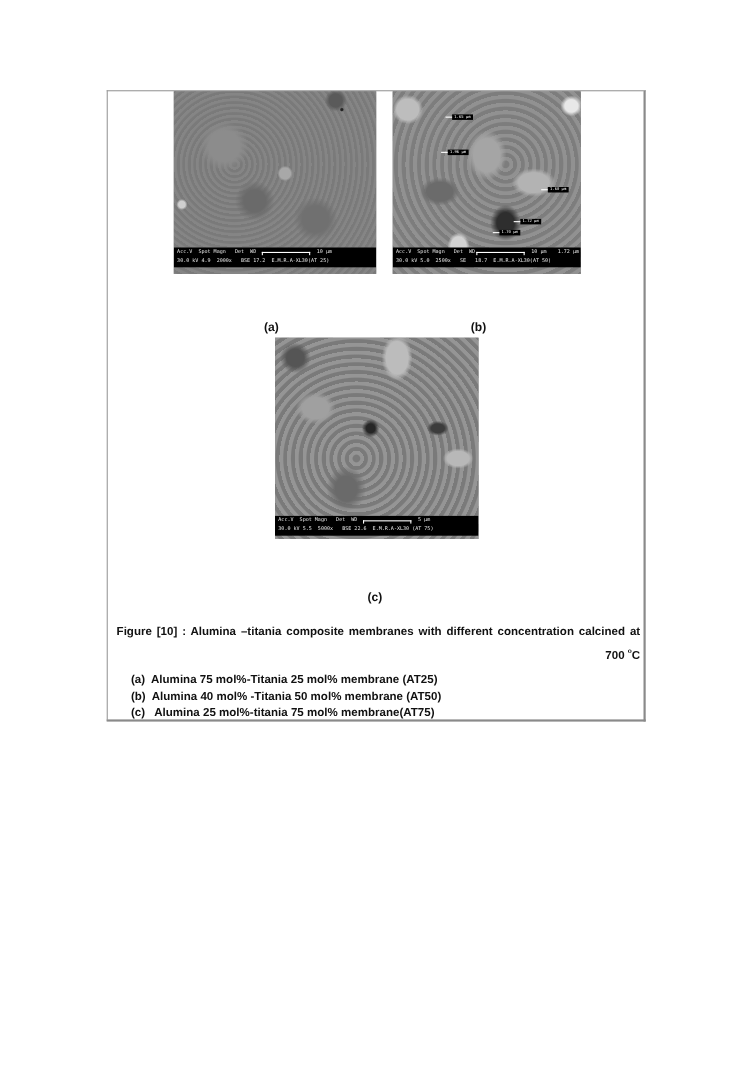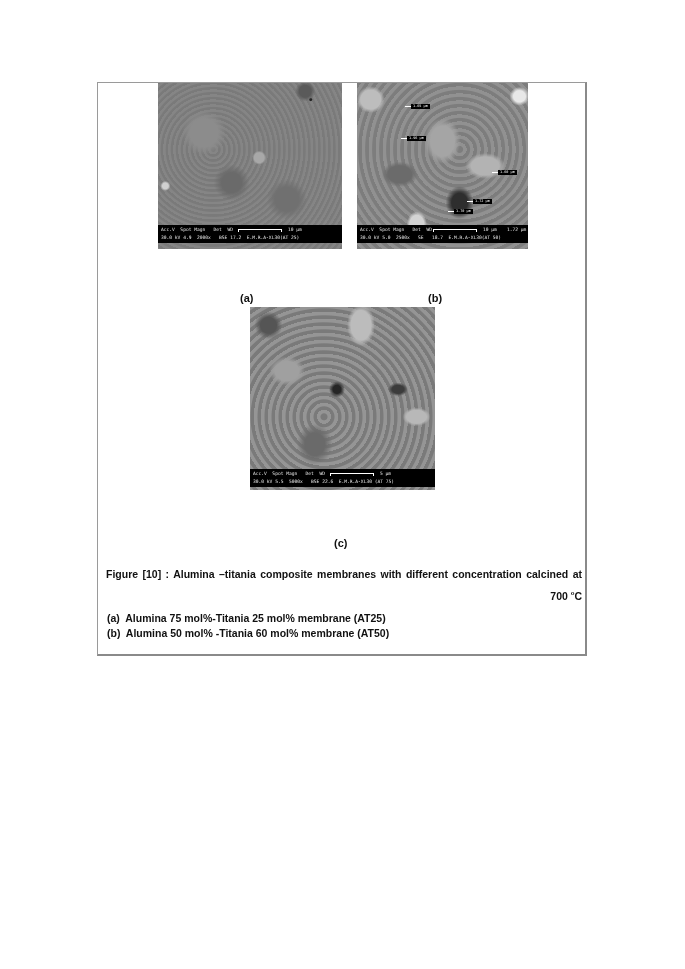--- a/index.html
+++ b/index.html
@@ -44,21 +44,21 @@
     .databar .row { white-space: pre; display: block; }
     .databar .scale { position: absolute; top: 4px; height: 3px; border-top: 1px solid #fff; border-left: 1px solid #fff; border-right: 1px solid #fff; box-sizing: border-box; }
     .databar .scale-label { position: absolute; top: 1px; font-size: 4.6px; }
     .sem-c .databar { bottom: 3px; }
     .anno { position: absolute; background: #000; color: #fff; font-family: "DejaVu Sans Mono", monospace; font-size: 3.5px; line-height: 5px; padding: 0 2px; }
     .anno::before { content: ""; position: absolute; left: -6px; top: 2px; width: 6px; height: 1px; background: #fff; }
     .label { position: absolute; font-family: "Liberation Sans", sans-serif; font-weight: bold; font-size: 11px; color: #111; }
     .caption { position: absolute; left: 106px; top: 565px; width: 476px; font-family: "Liberation Sans", sans-serif; font-weight: bold; font-size: 10.5px; line-height: 19px; color: #111; text-align: justify; text-align-last: right; }
     .caption sup { font-size: 6px; vertical-align: 5px; }
     .legend { position: absolute; left: 107px; top: 611px; font-family: "Liberation Sans", sans-serif; font-weight: bold; font-size: 10.5px; color: #111; }
-    .legend .item { height: 15px; line-height: 15px; white-space: pre; }
+    .legend .item { height: 15px; line-height: 15px; white-space: pre; margin-left: 12px; }
   </style>
 </head>
 <body>
 
 <div class="frame"></div>
 
 <div class="sem sem-a">
   <div class="databar">
     <span class="row">Acc.V  Spot Magn   Det  WD</span>
     <span class="row">30.0 kV 4.9  2000x   BSE 17.2  E.M.R.A-XL30(AT 25)</span>
@@ -96,14 +96,15 @@
 
 <span class="label" style="left:334px;top:537px;">(c)</span>
 
 <div class="caption">
   <span>Figure [10]</span><span> : Alumina –titania composite membranes with different concentration calcined</span>
   <span>at 700 </span><sup>o</sup><span>C</span>
 </div>
 
 <div class="legend">
   <div class="item">(a)  Alumina 75 mol%-Titania 25 mol% membrane (AT25)</div>
-  <div class="item">(b)  Alumina 50 mol% -Titania 60 mol% membrane (AT50)</div>
+  <div class="item">(b)  Alumina 40 mol% -Titania 50 mol% membrane (AT50)</div>
+  <div class="item">(c)   Alumina 25 mol%-titania 75 mol% membrane(AT75)</div>
 </div>
 
 </body></html>

